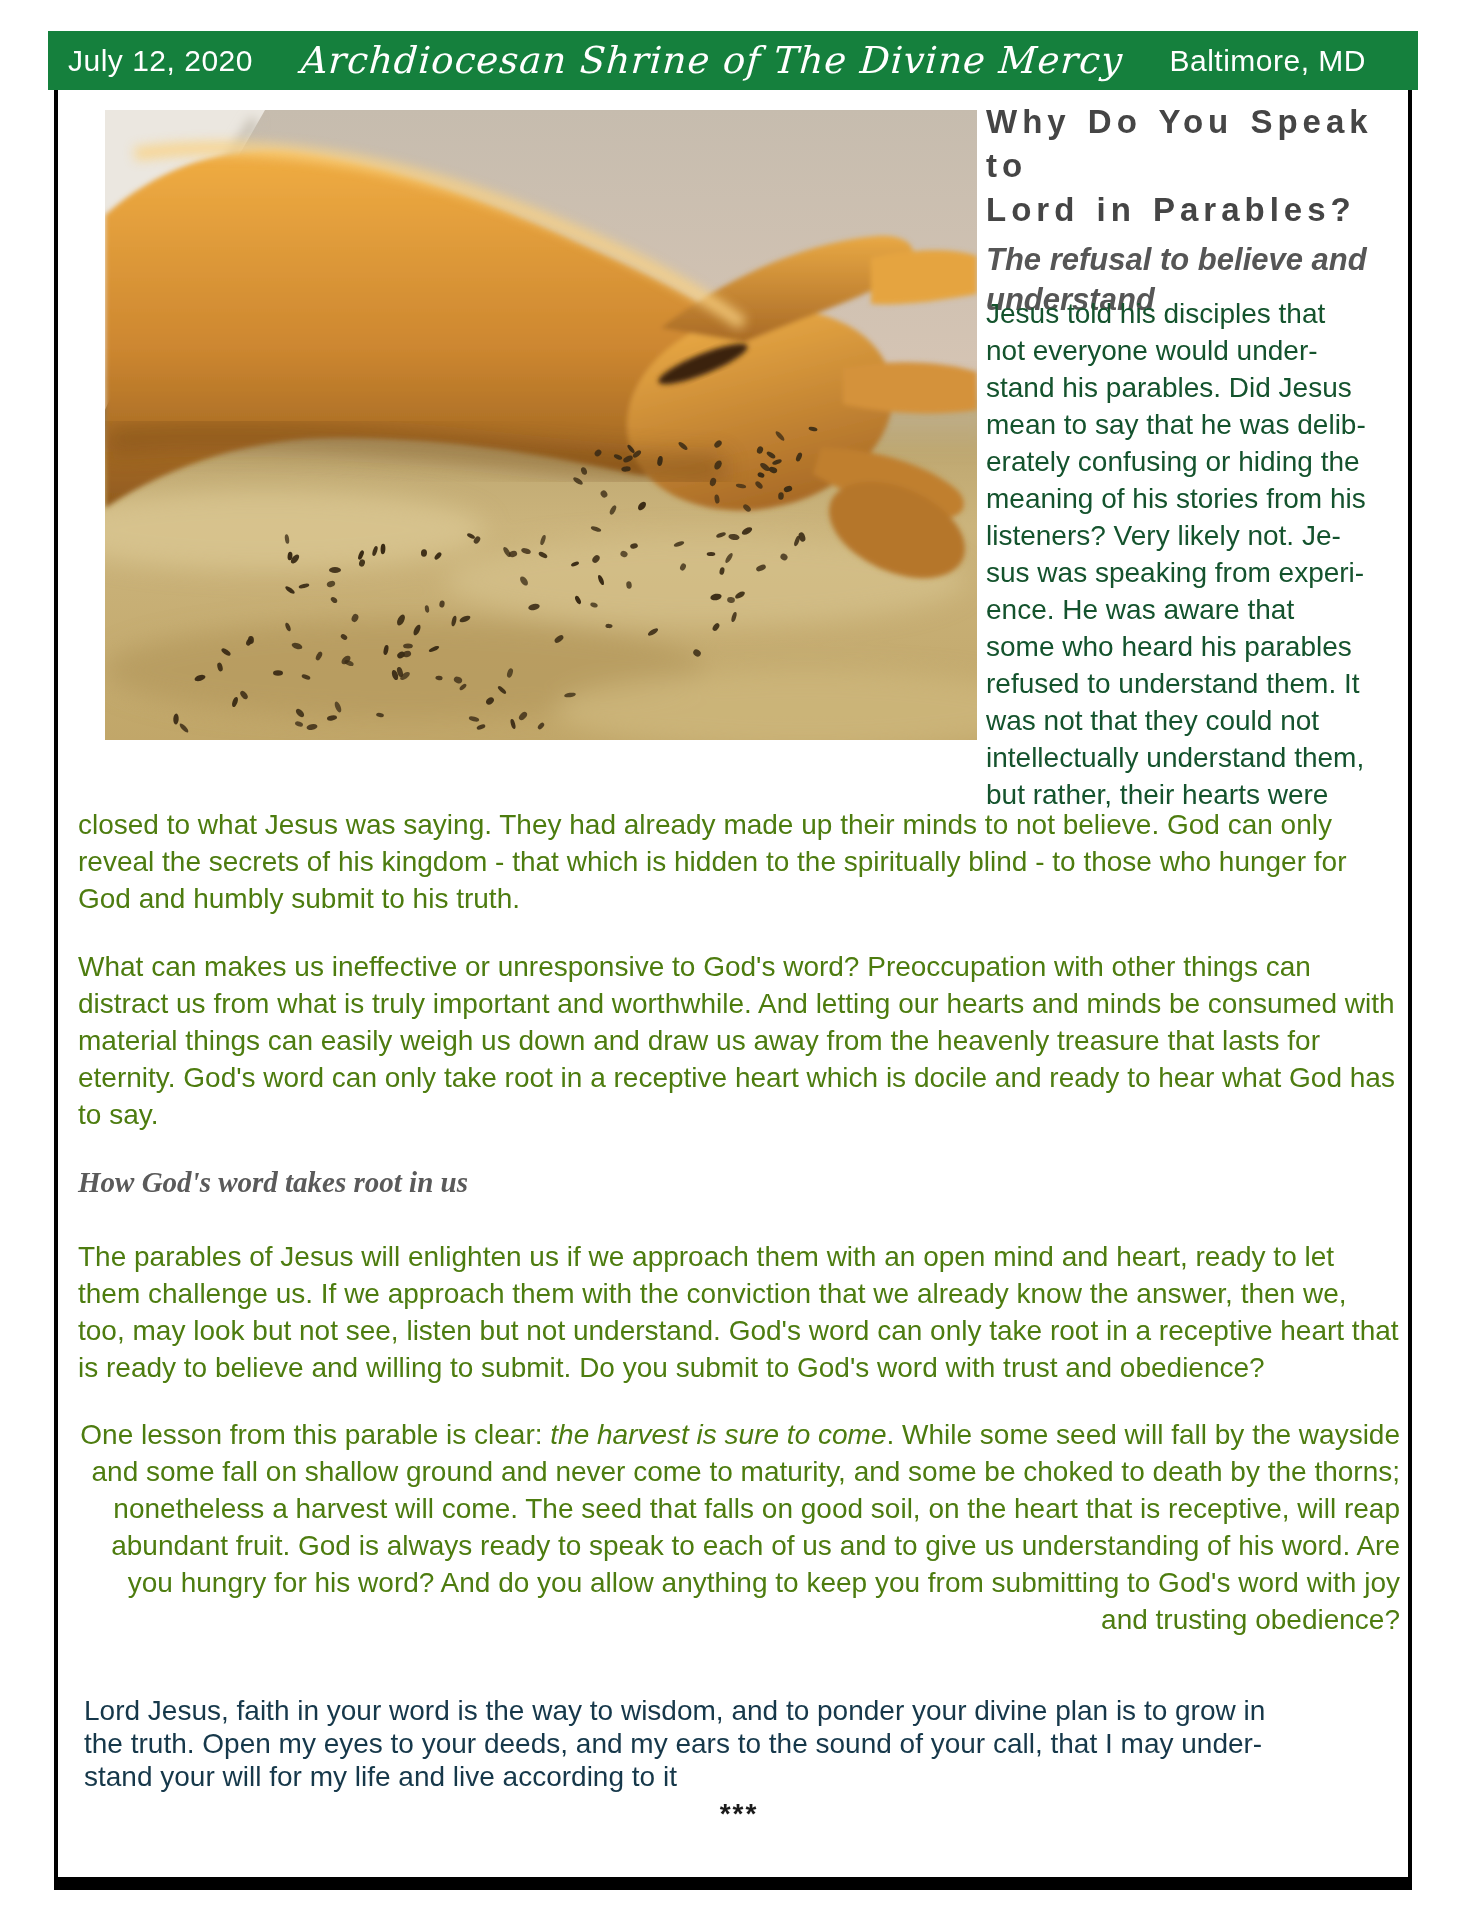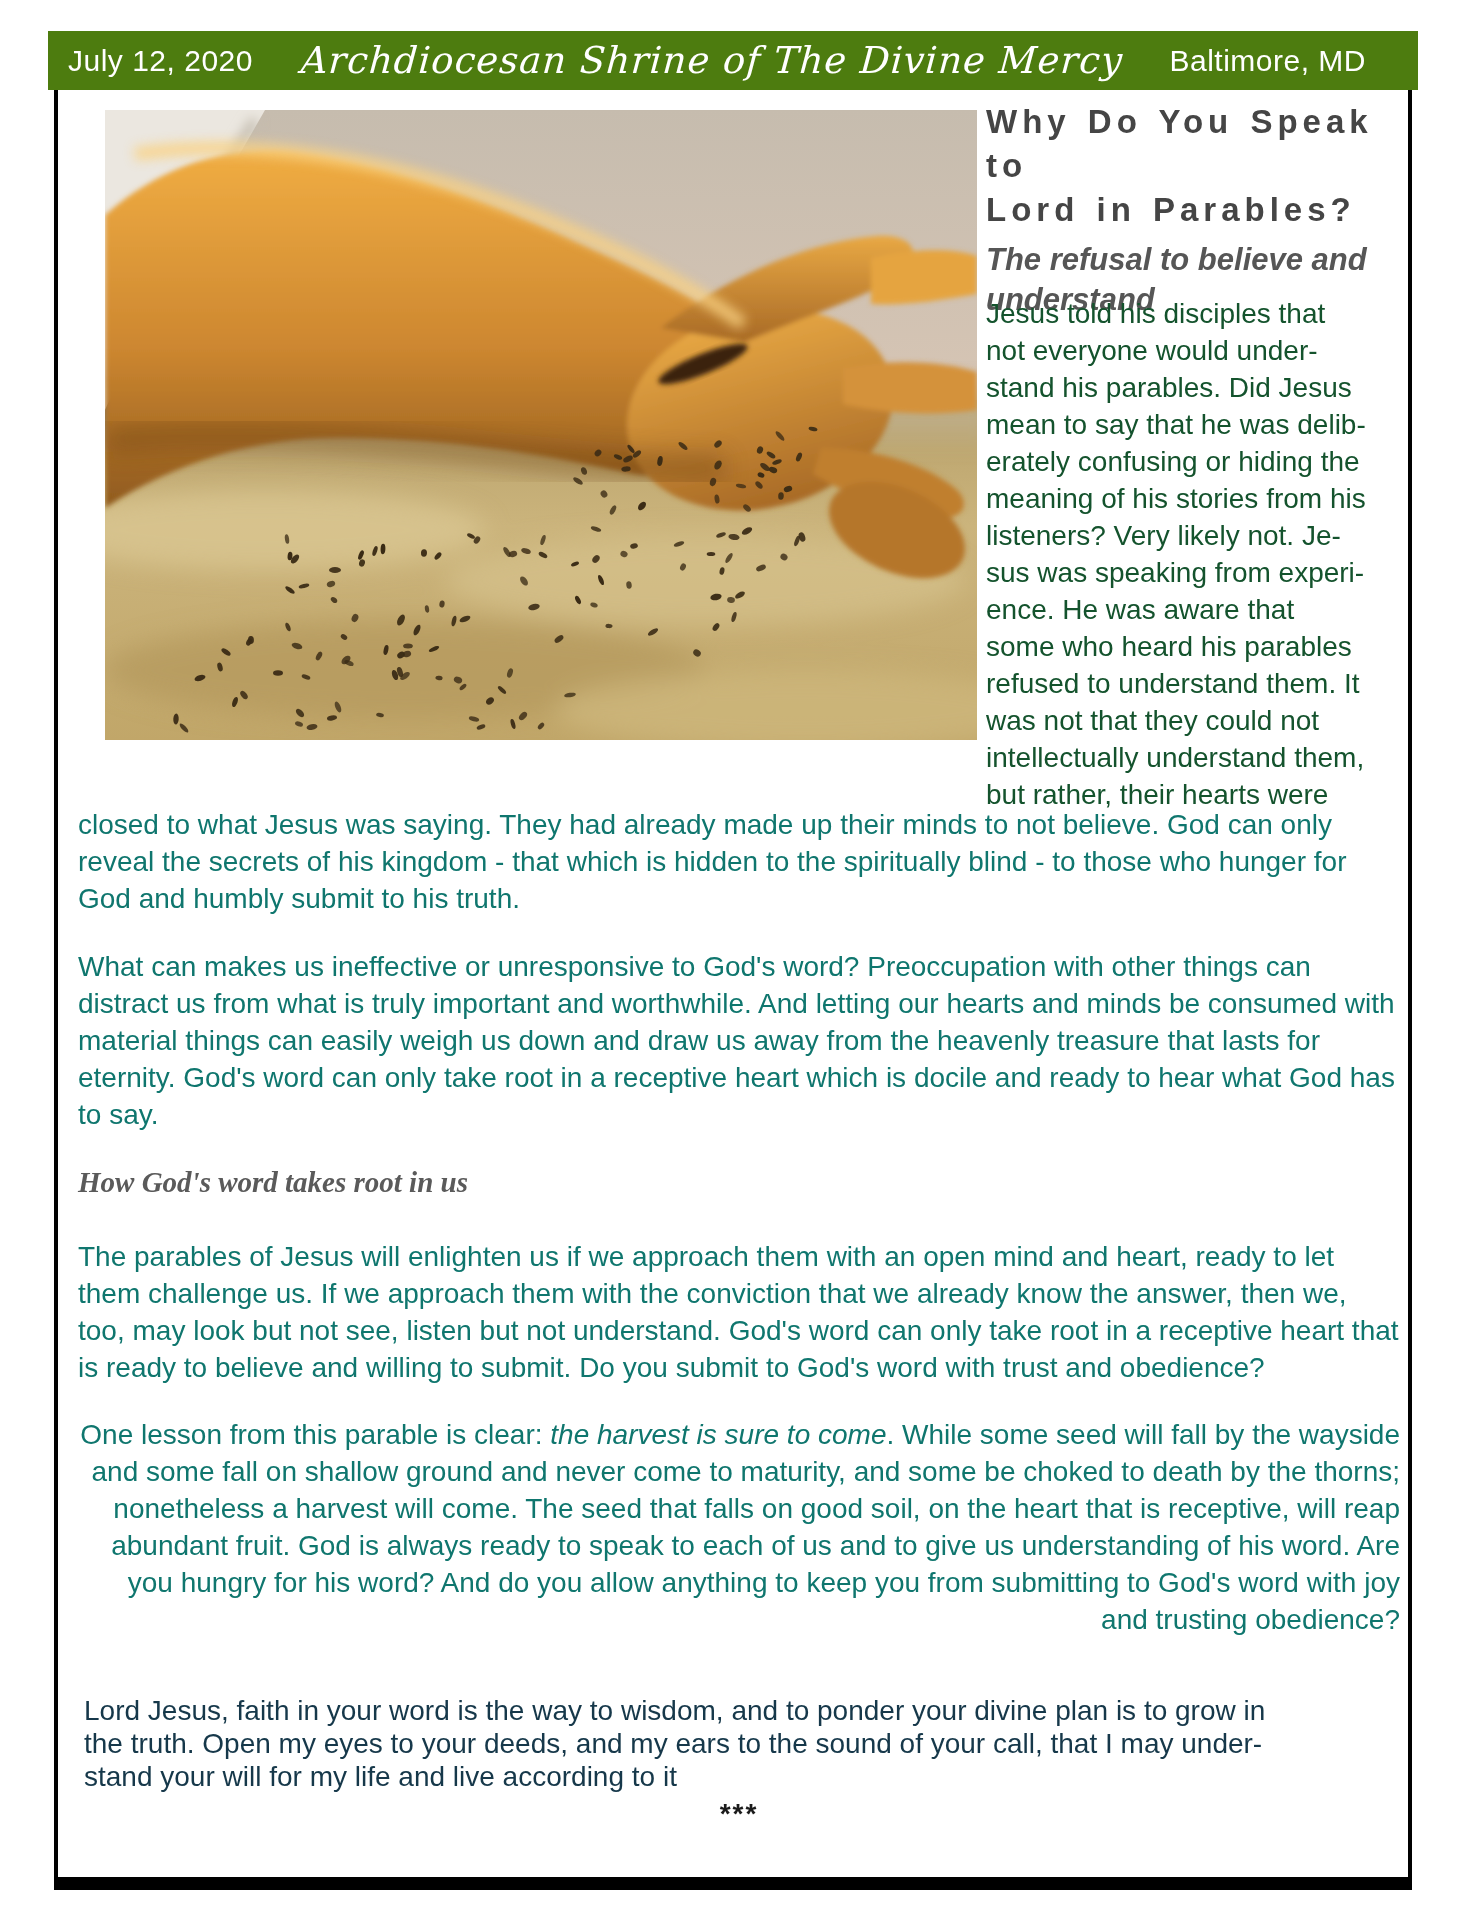--- a/index.html
+++ b/index.html
@@ -2,21 +2,21 @@
 <html><head>
 <meta charset="utf-8">
 <style>
   html,body{margin:0;padding:0;background:#ffffff;}
   #page{
     position:relative;width:1470px;height:1920px;background:#ffffff;overflow:hidden;
     font-family:"Liberation Sans",sans-serif;
   }
   
   .bar{
-    position:absolute;left:48px;top:31px;width:1370px;height:59px;background:#4d7c0f;
+    position:absolute;left:48px;top:31px;width:1370px;height:59px;background:#15803d;
     display:flex;align-items:center;color:#ffffff;z-index:5;box-sizing:border-box;
     padding:0 52px 0 20px;
   }
   .bar .date{font-size:30px;letter-spacing:0.5px;}
   .bar .church{font-size:30px;margin-left:26px;letter-spacing:0.5px;}
   .bar .shrine{
     font-family:"DejaVu Serif",serif;font-style:italic;font-size:37px;margin-left:48px;
     letter-spacing:1px;transform:skewX(-4deg);
   }
   .bar .loc{font-size:30px;margin-left:auto;letter-spacing:0.5px;}
@@ -37,21 +37,21 @@
   .subhead{
     position:absolute;margin:0;z-index:3;font-weight:bold;font-style:italic;color:#565656;
   }
   .col-sub{left:986px;top:240px;width:436px;font-size:31px;line-height:40px;white-space:pre-line;}
   .coltext{
     position:absolute;left:986px;top:295px;width:436px;z-index:3;
     font-size:28px;line-height:37px;color:#14532d;white-space:pre-line;
   }
   .para{
     position:absolute;left:78px;width:1322px;margin:0;z-index:3;
-    font-size:28px;line-height:37px;color:#0f766e;
+    font-size:28px;line-height:37px;color:#4d7c0f;
   }
   .p-cont{top:806px;}
   .p2{top:948px;}
   .h-root{left:78px;top:1164px;width:1322px;font-size:29px;line-height:37px;color:#5a5a5a;font-family:Liberation Serif, serif;}
   .p-root{top:1238px;}
   .p-lesson{top:1416px;text-align:right;}
   .p-lesson em{font-style:italic;}
   .prayer{
     position:absolute;left:84px;top:1694px;width:1340px;margin:0;z-index:3;
     font-size:28px;line-height:33px;color:#16384a;white-space:pre-line;

